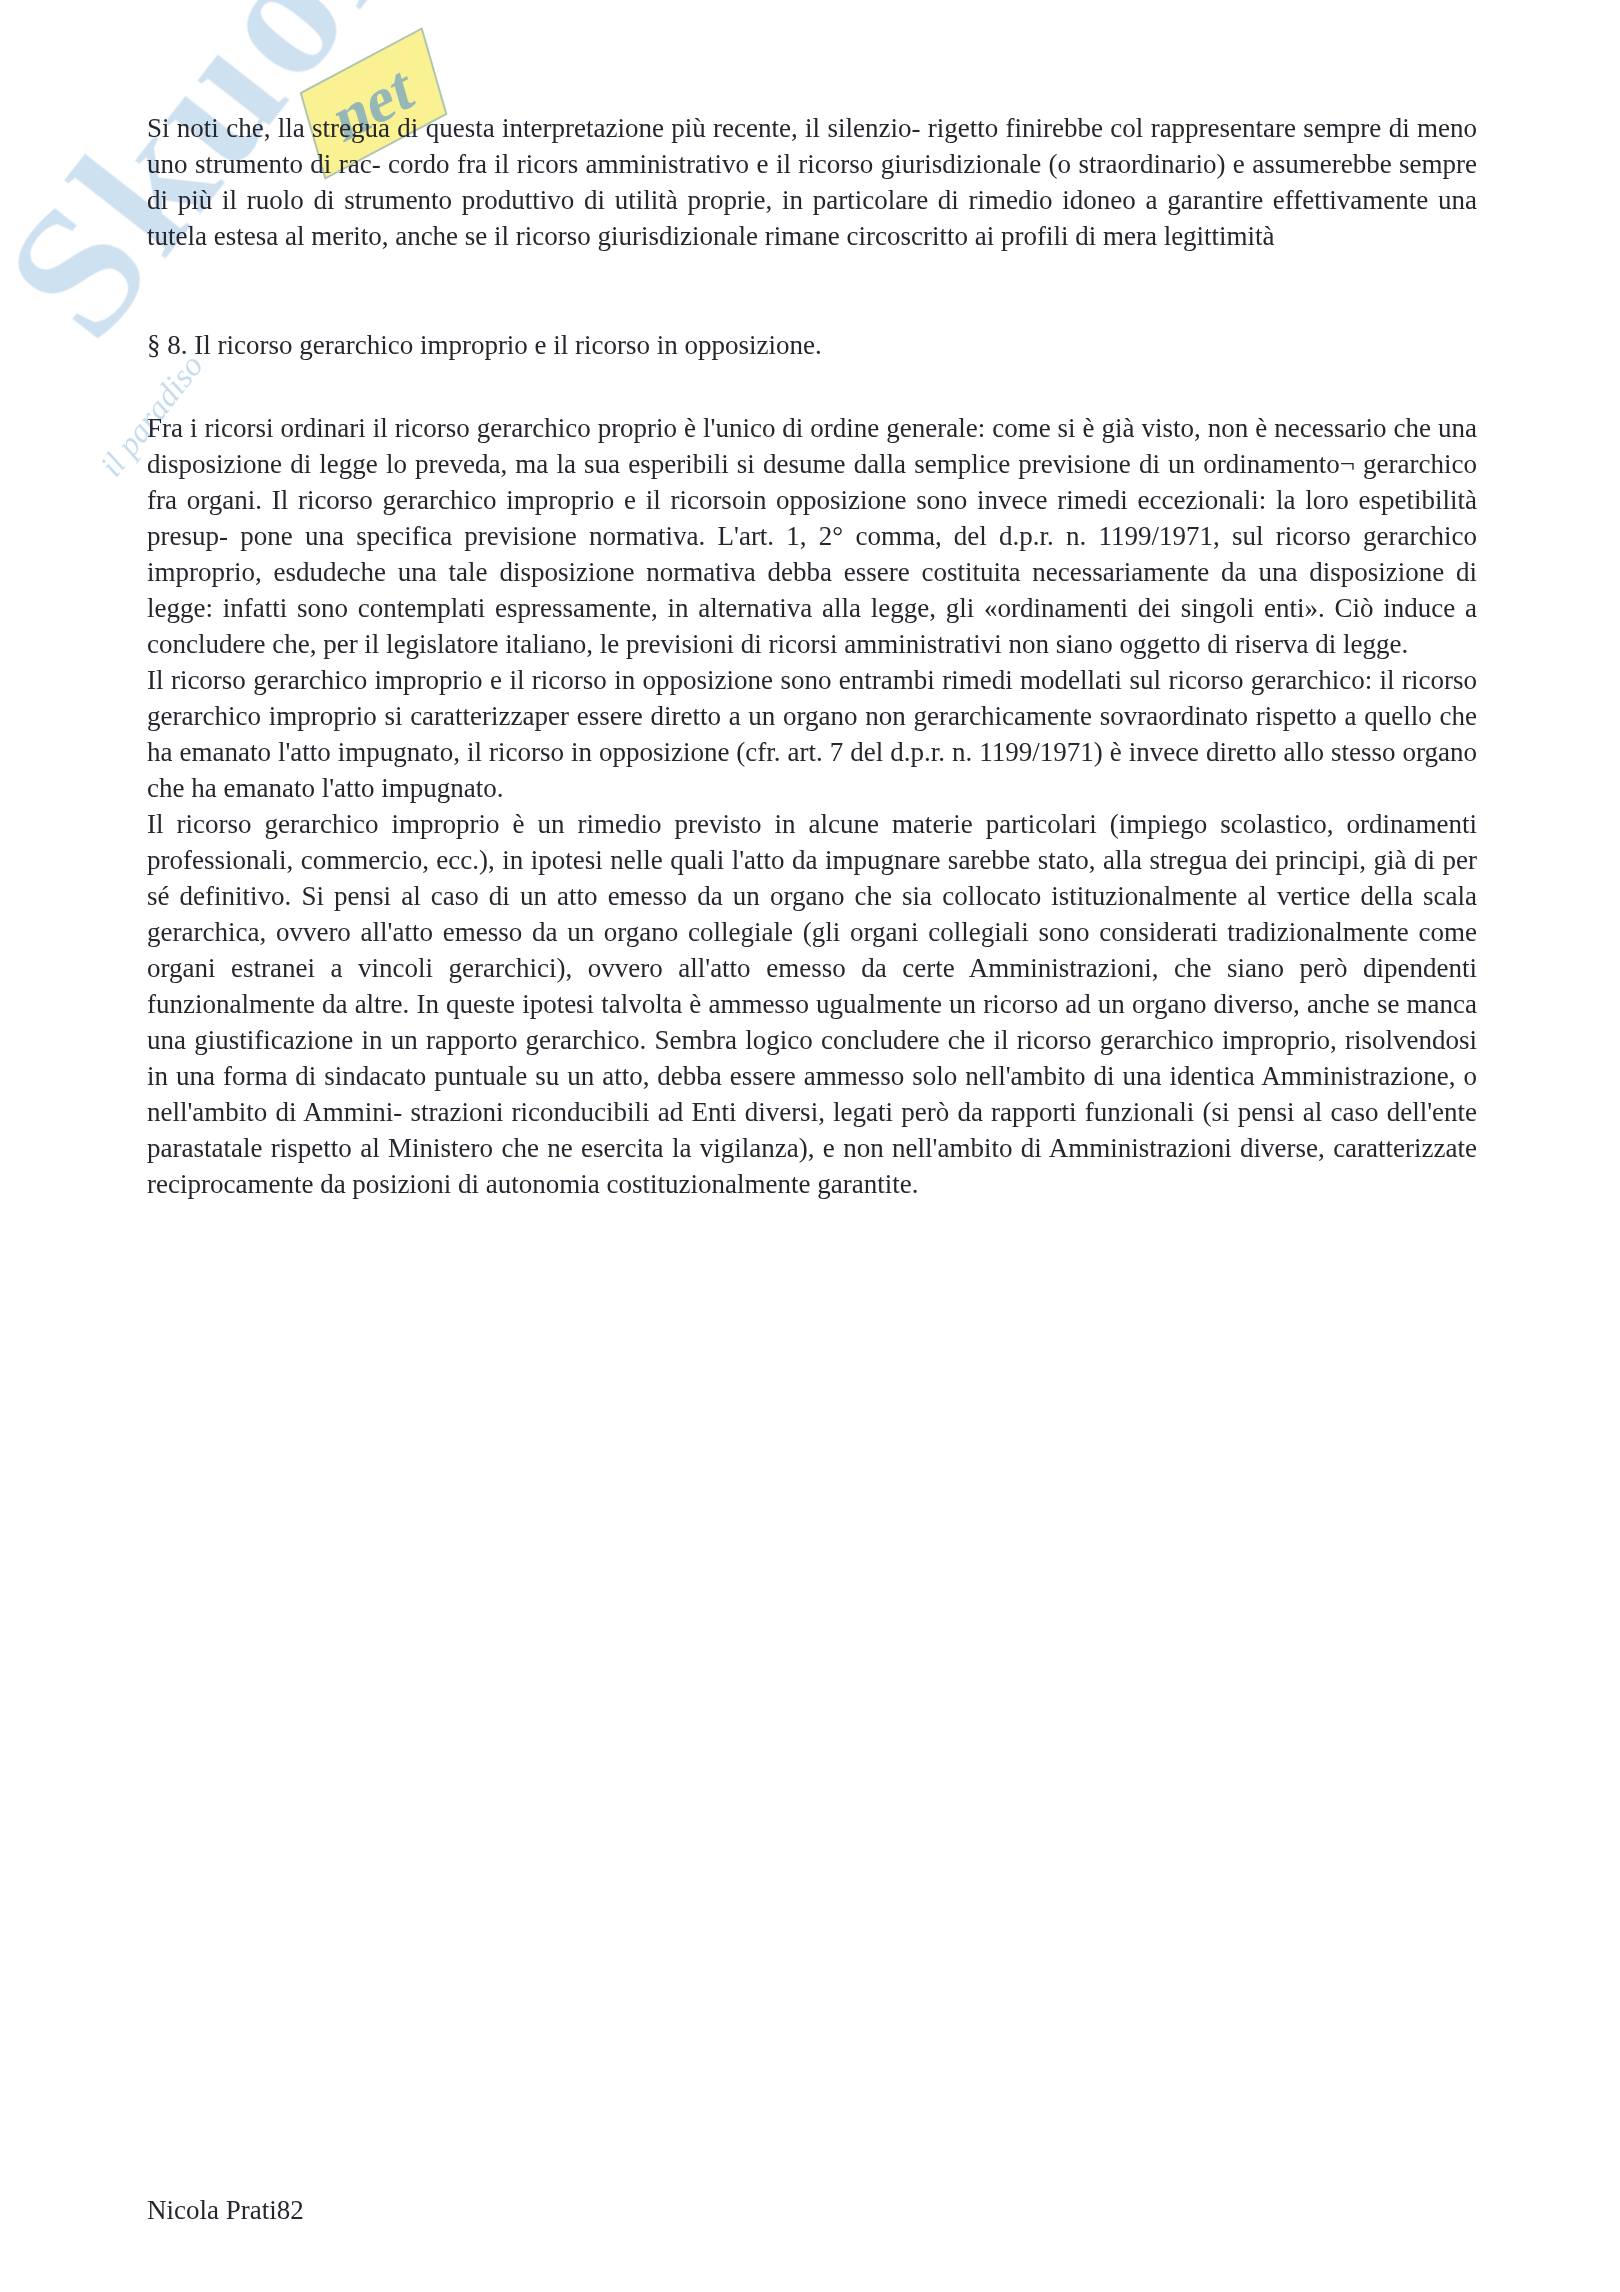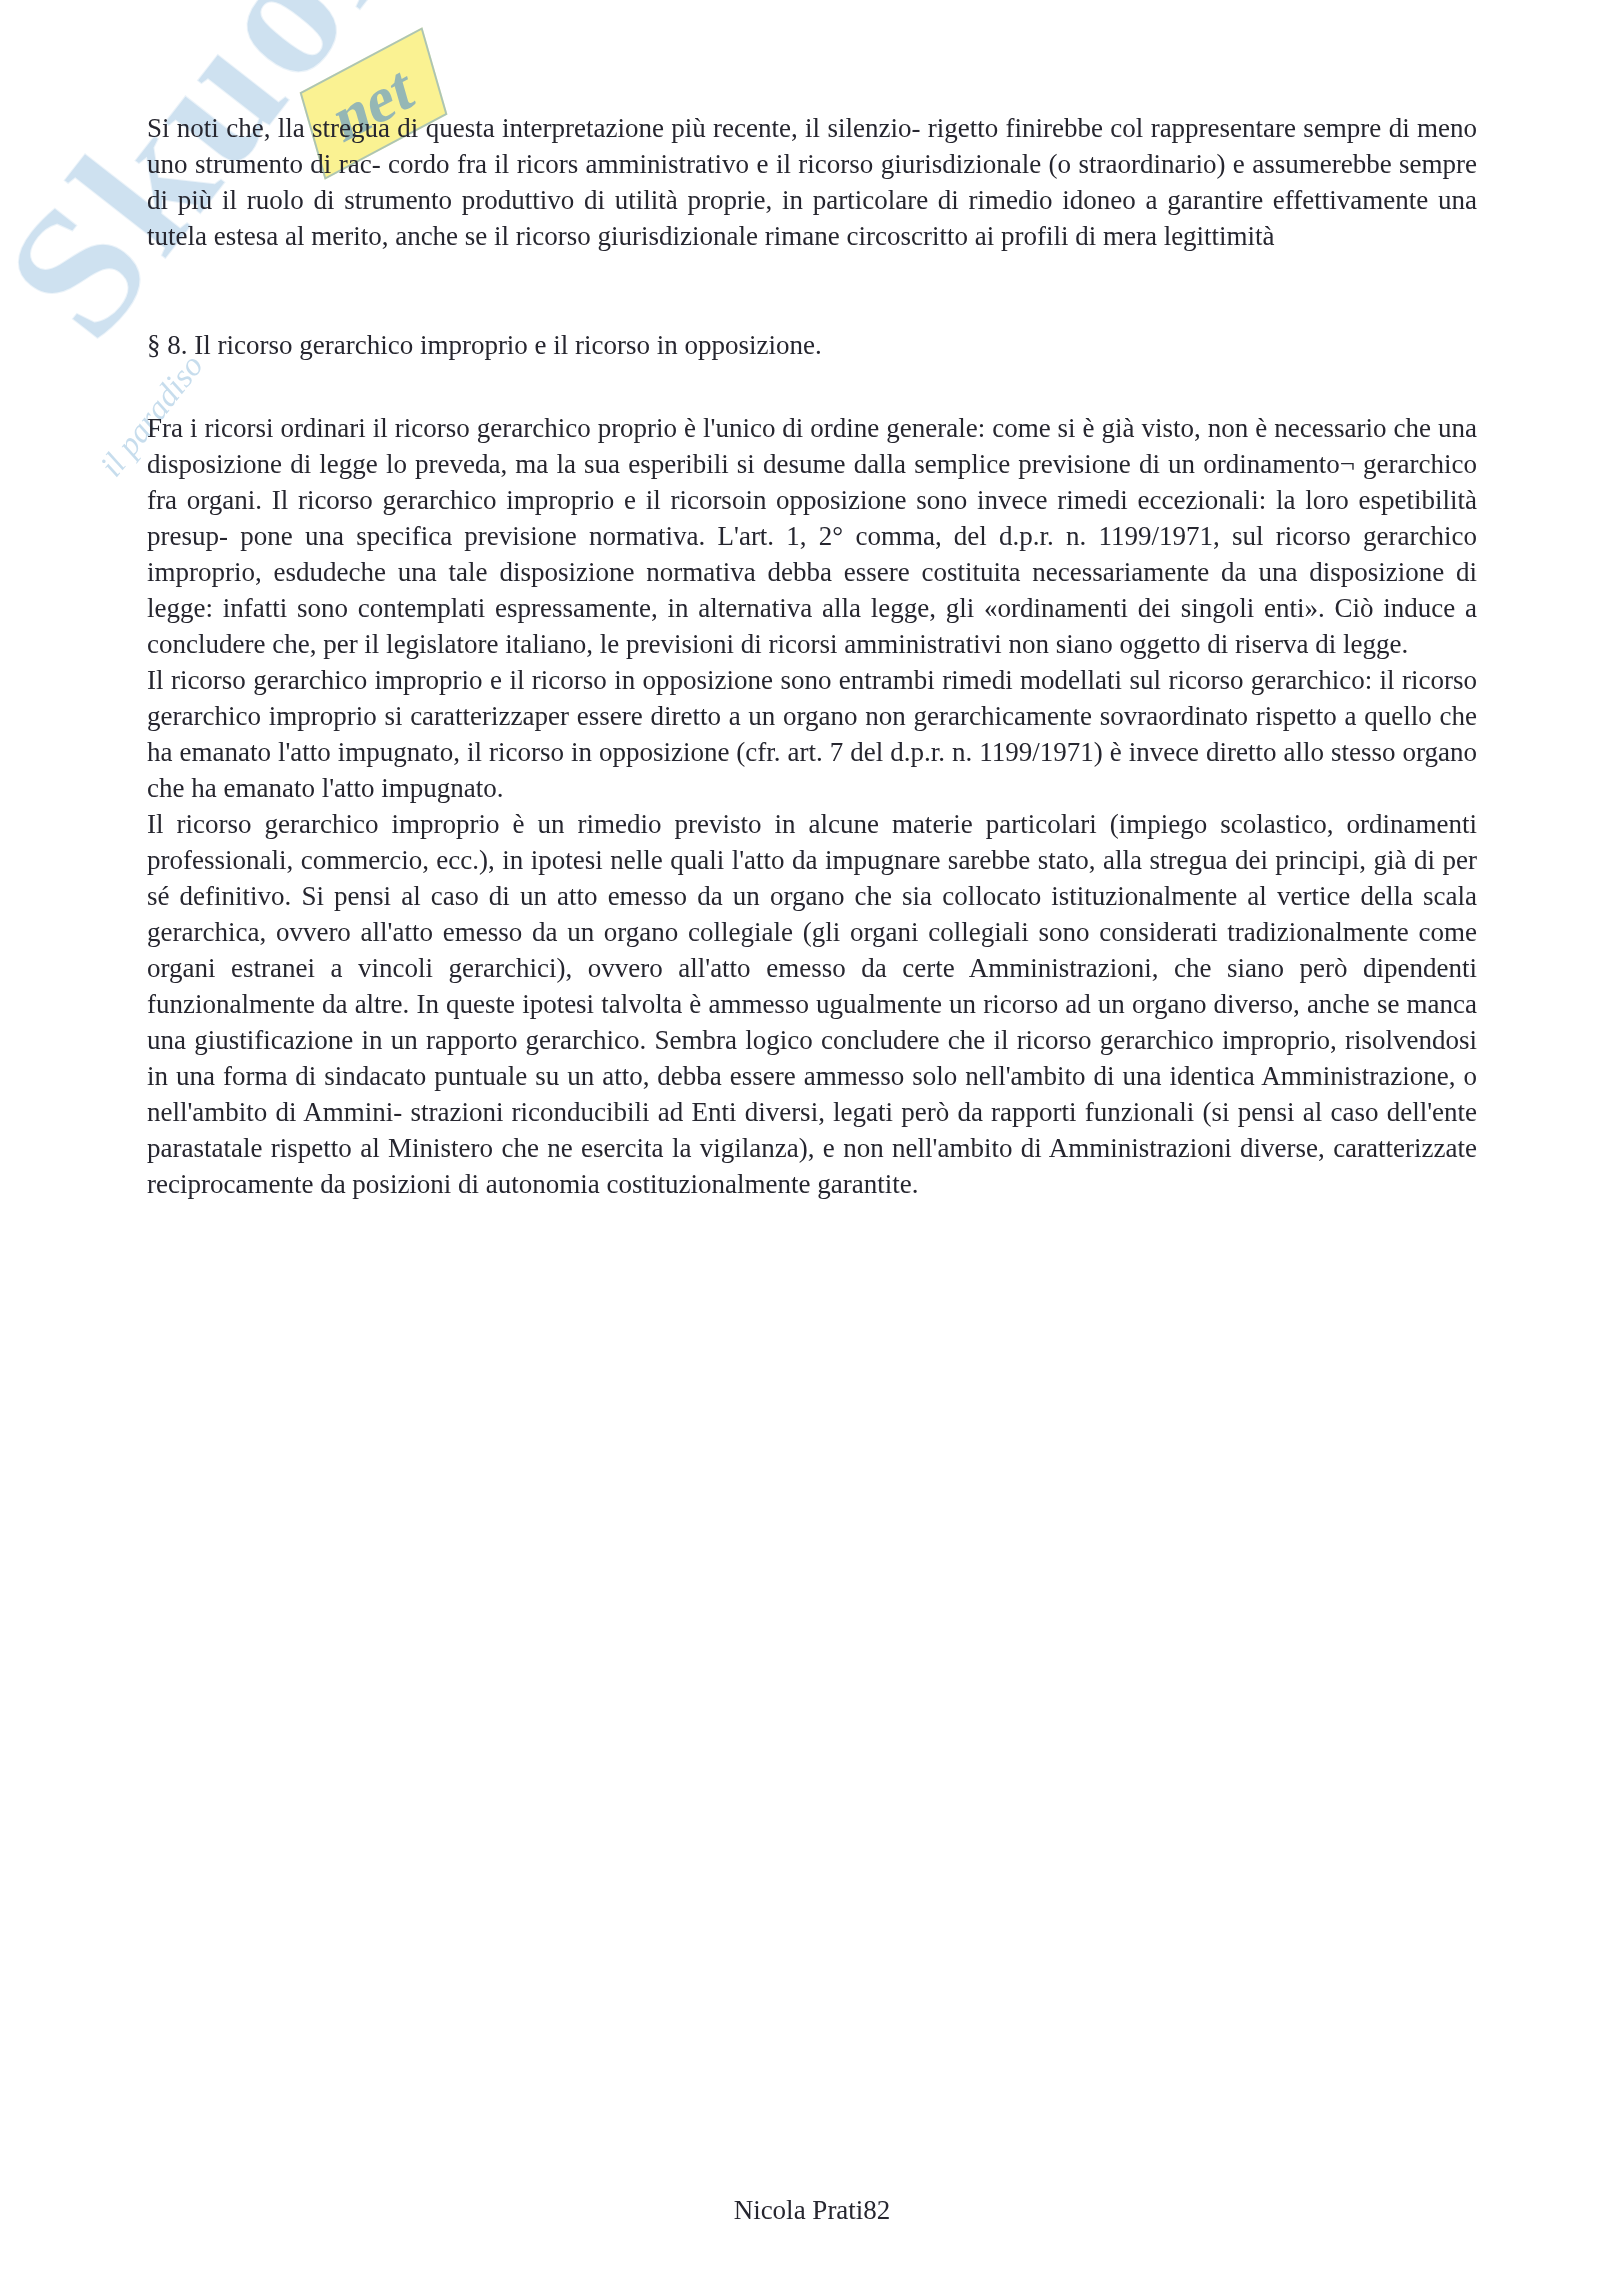--- a/index.html
+++ b/index.html
@@ -48,21 +48,21 @@
   .content p{margin:0;}
   .section-heading{
     font-size:27px;font-weight:normal;
     margin:73px 0 47px 0;
     text-align:left;
   }
   
   .footer{
     position:absolute;z-index:1;
     left:147px;right:143px;bottom:65px;
-    display:flex;justify-content:center;
+    display:flex;justify-content:flex-start;
     font-size:27px;line-height:36px;
   }
 </style>
 </head>
 <body>
 
 <div class="page">
 
   <div class="watermark">
     <div class="wm-brand">Skuola</div>

